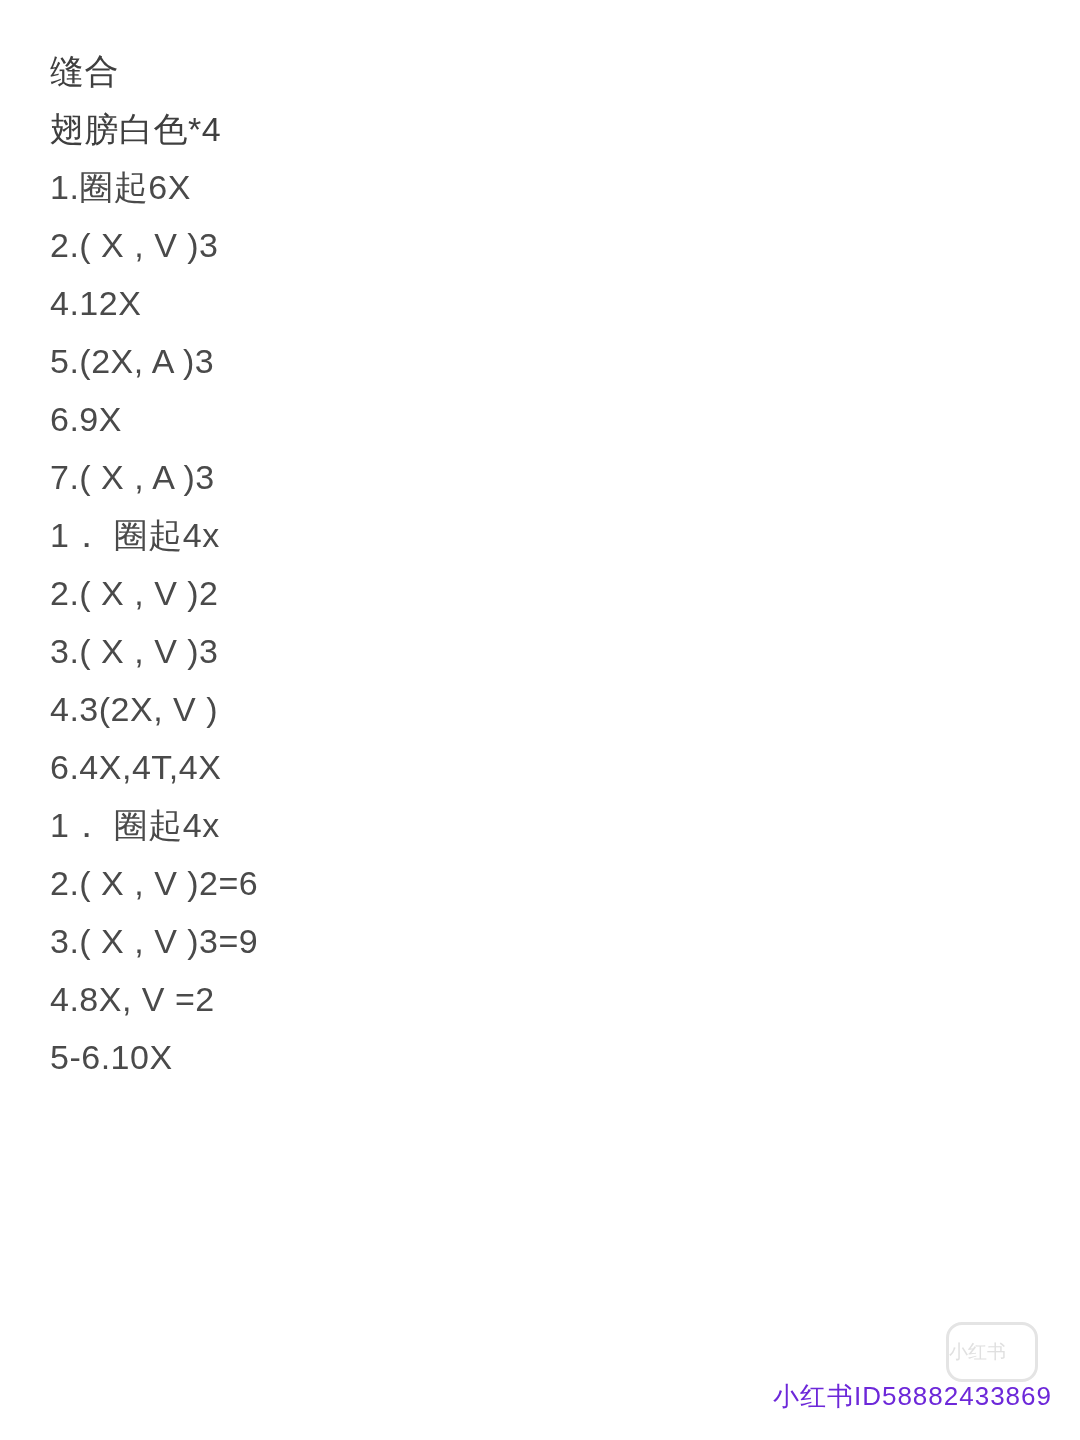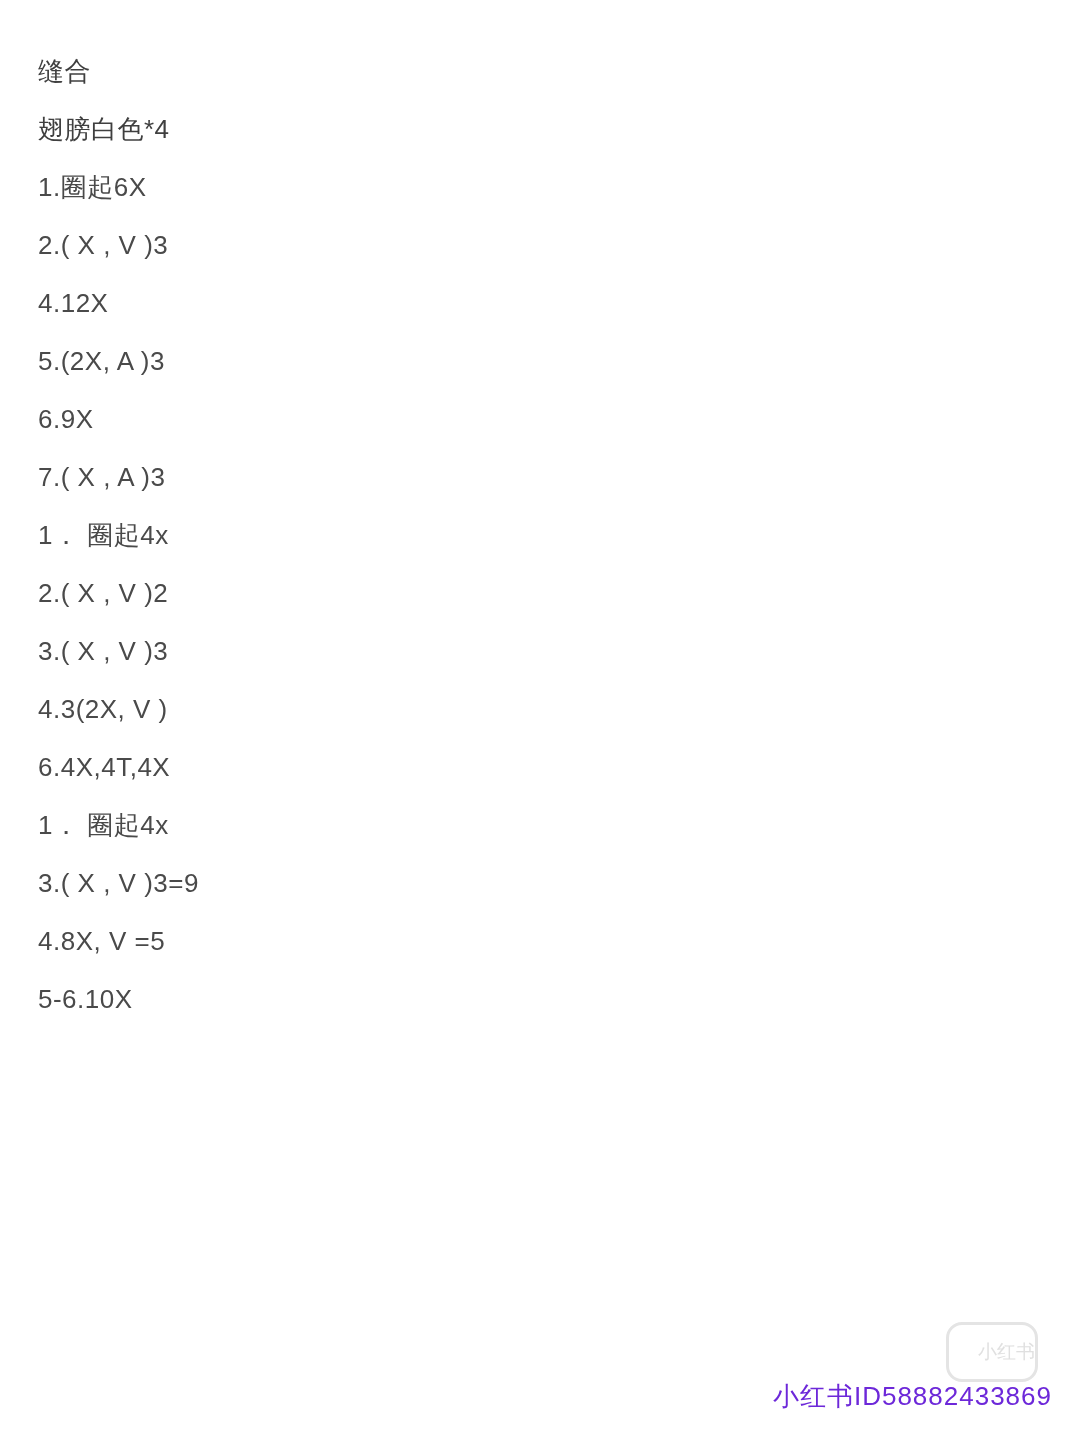--- a/index.html
+++ b/index.html
@@ -22,25 +22,26 @@
     height: 1440px;
     background: #ffffff;
   }
   .content {
     position: absolute;
     left: 38px;
     top: 42px;
     width: 1000px;
   }
   .line {
-    font-size: 26px;
+    font-size: 34px;
     line-height: 58px;
     color: #4a4a4a;
     white-space: pre;
     letter-spacing: 0.5px;
+    margin-left: 12px;
   }
   .line.heading {
     color: #3f3f3f;
     font-weight: 500;
   }
   .watermark-text {
     position: absolute;
     right: 28px;
     bottom: 26px;
     font-size: 26px;
@@ -51,21 +52,21 @@
   .watermark-logo {
     position: absolute;
     right: 42px;
     bottom: 58px;
     width: 86px;
     height: 54px;
     border: 3px solid #e4e4e4;
     border-radius: 16px;
     display: flex;
     align-items: center;
-    justify-content: flex-end;
+    justify-content: flex-start;
   }
   .watermark-logo span {
     font-size: 19px;
     color: #e0e0e0;
     letter-spacing: 0px;
     white-space: pre;
   }
 </style>
 </head>
 <body>
@@ -79,22 +80,23 @@
     <div class="line">4.12X</div>
     <div class="line">5.(2X, A )3</div>
     <div class="line">6.9X</div>
     <div class="line">7.( X , A )3</div>
     <div class="line">1． 圈起4x</div>
     <div class="line">2.( X , V )2</div>
     <div class="line">3.( X , V )3</div>
     <div class="line">4.3(2X, V )</div>
     <div class="line">6.4X,4T,4X</div>
     <div class="line">1． 圈起4x</div>
+    <div class="line">2.( X , V )2=6</div>
     <div class="line">3.( X , V )3=9</div>
-    <div class="line">4.8X, V =5</div>
+    <div class="line">4.8X, V =2</div>
     <div class="line">5-6.10X</div>
   </div>
 
   <div class="watermark-logo">
     <span>小红书</span>
   </div>
   <div class="watermark-text">小红书ID58882433869</div>
 </div>
 
 </body></html>

